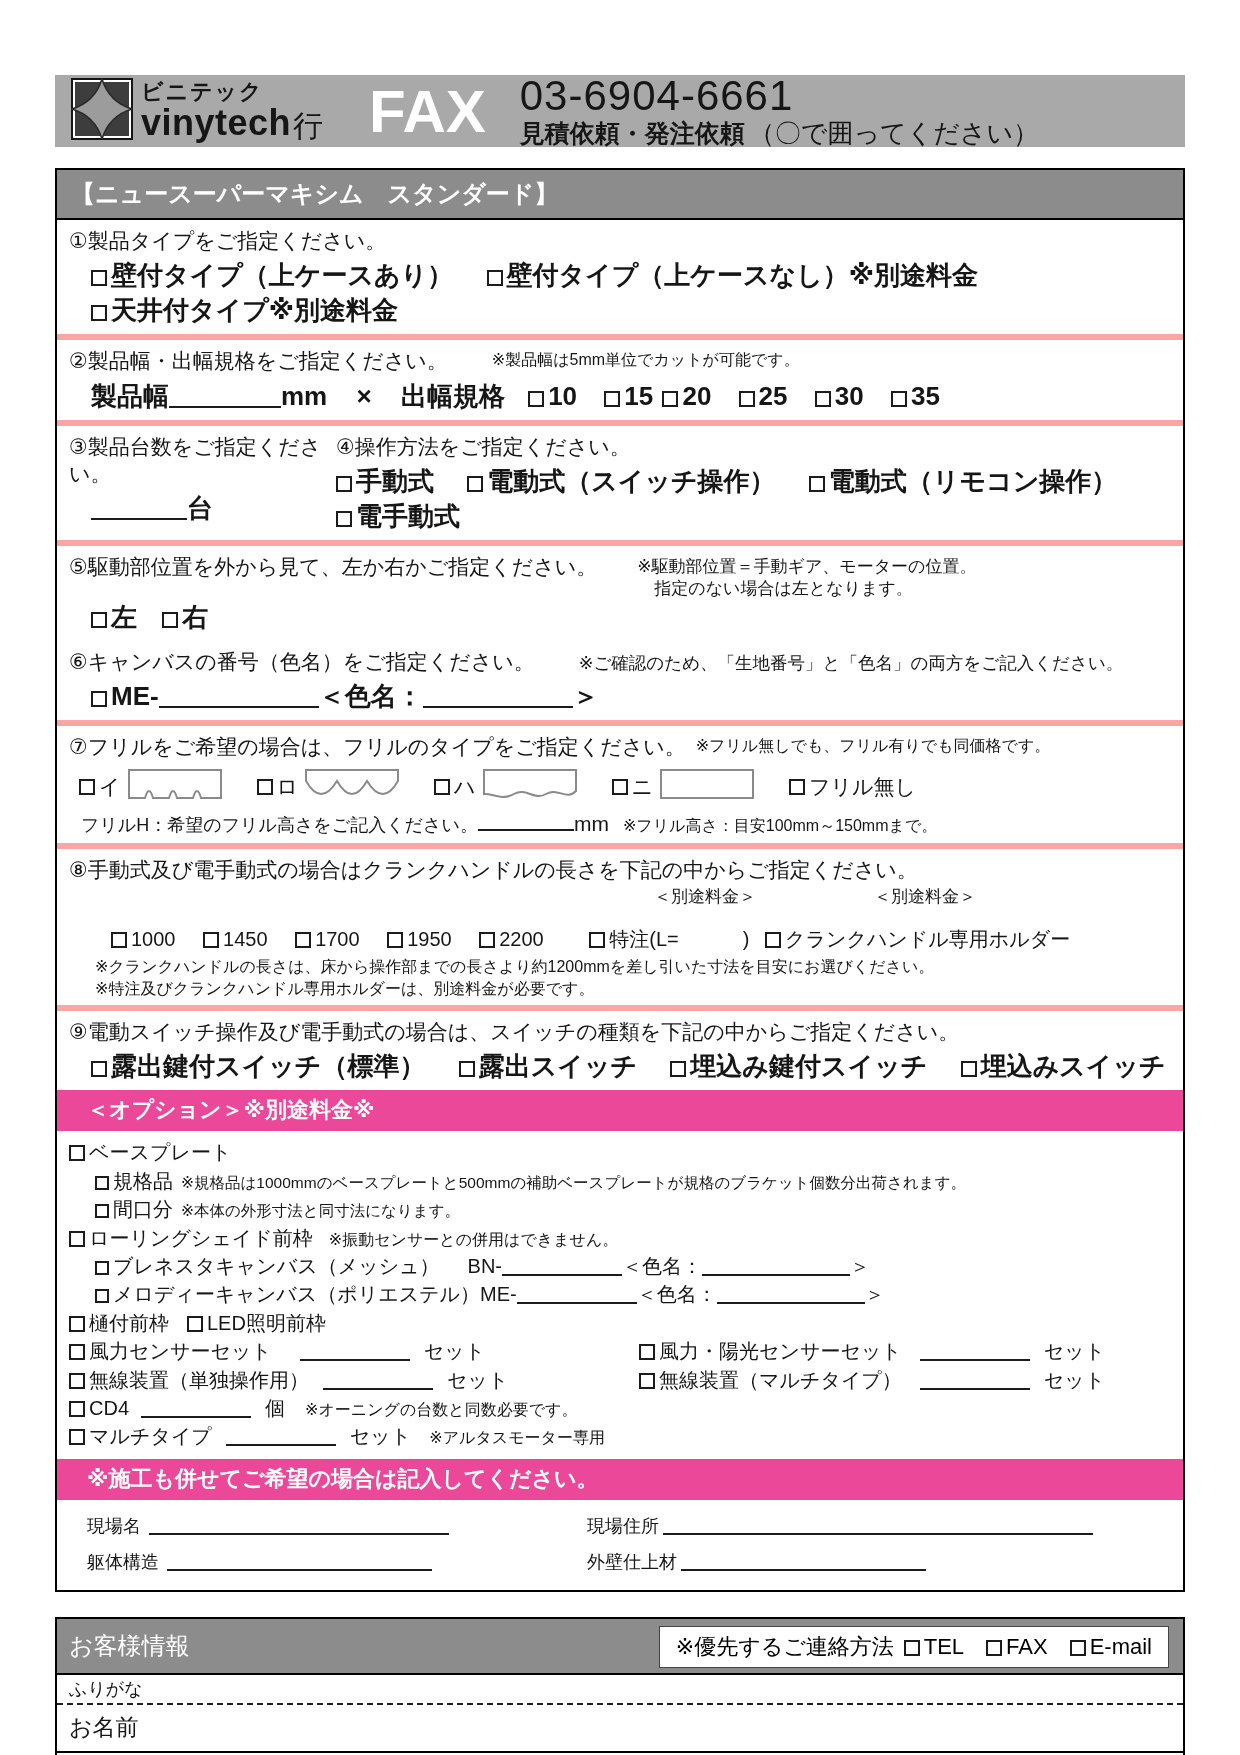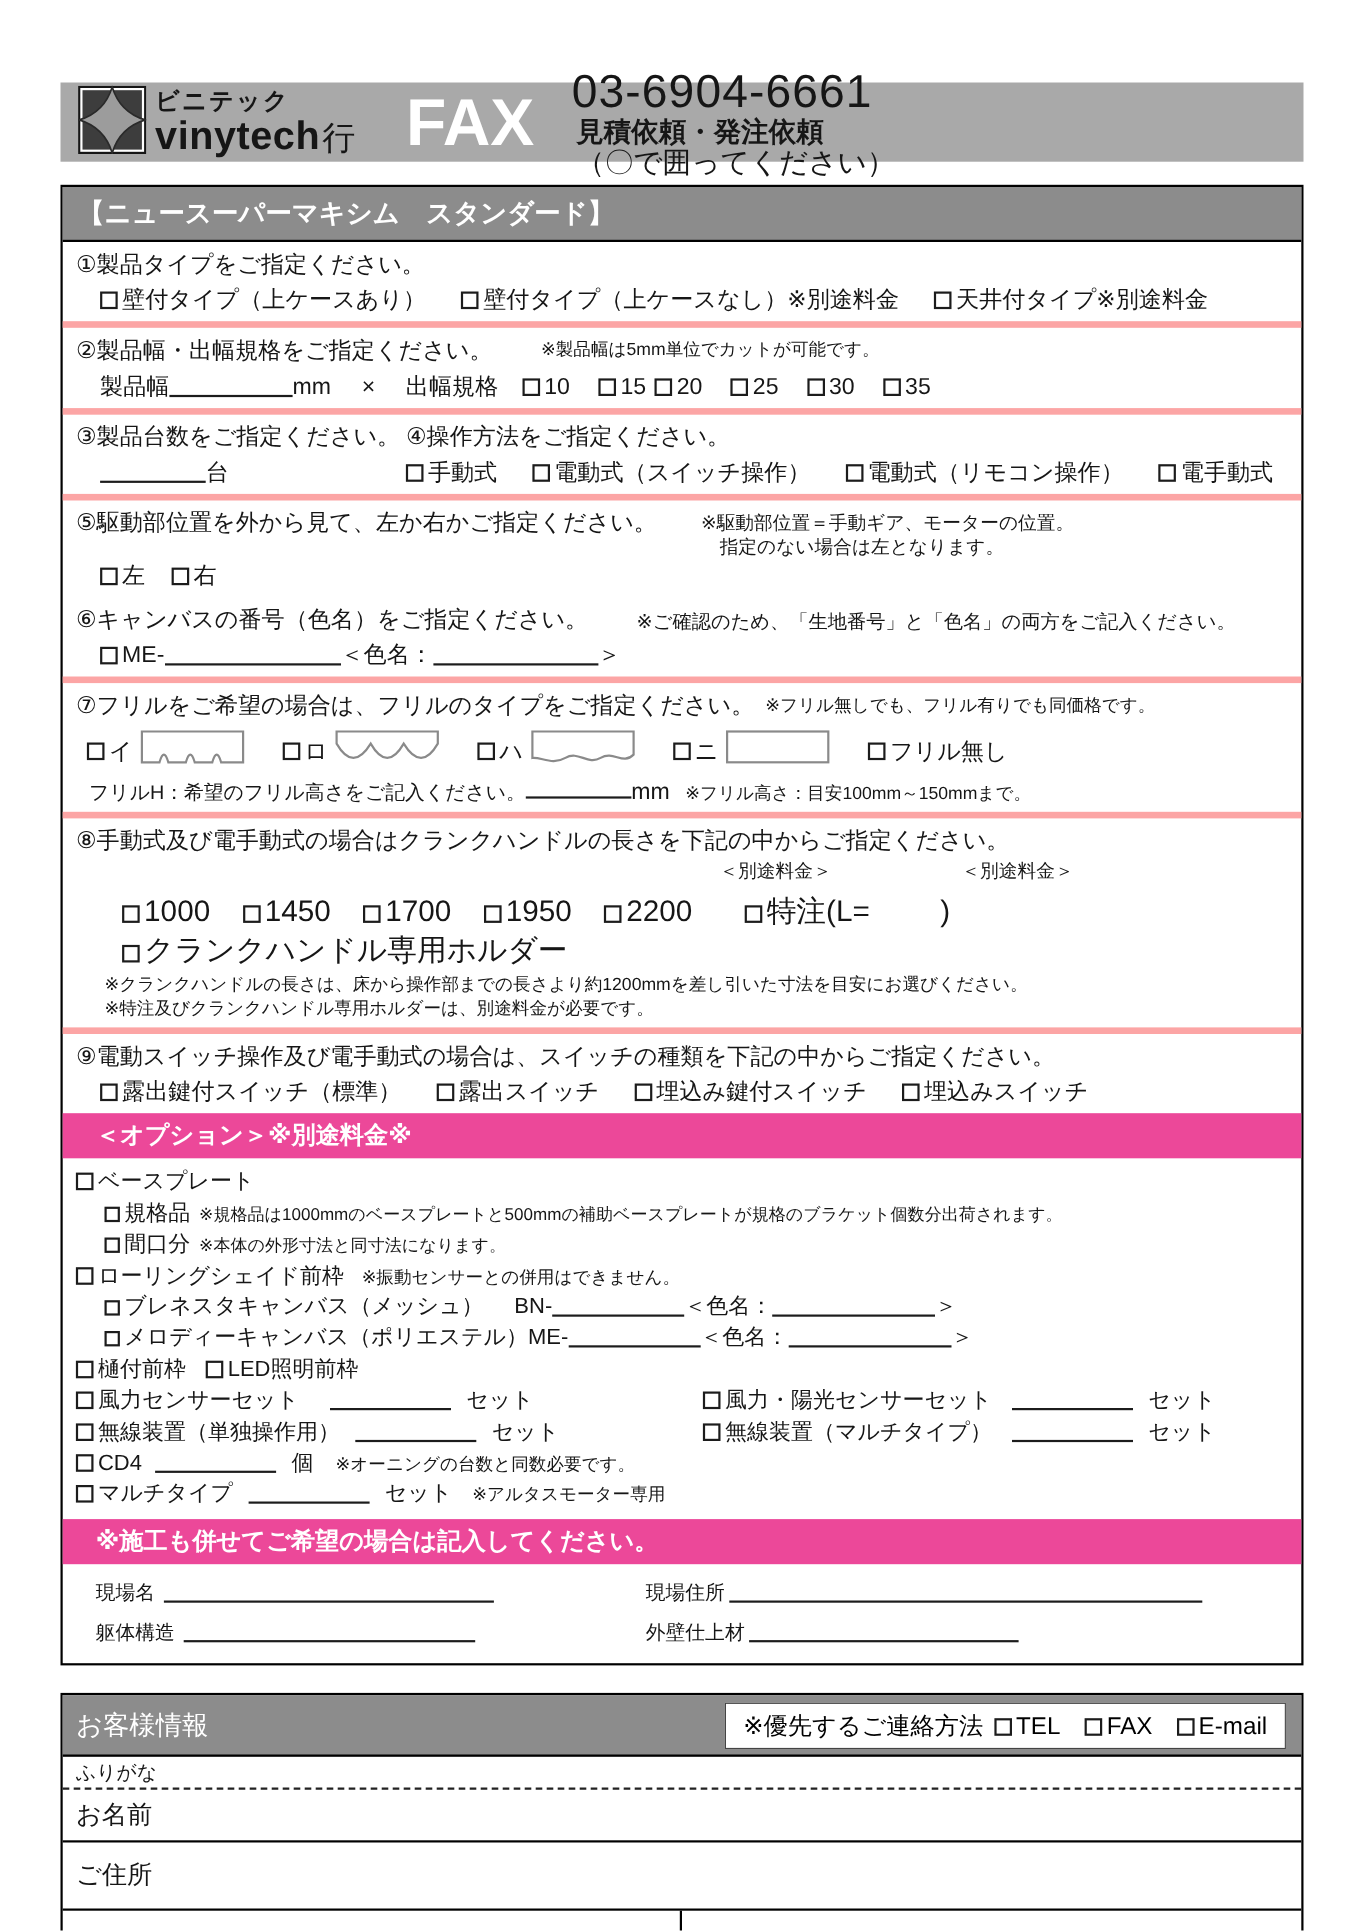--- a/index.html
+++ b/index.html
@@ -15,49 +15,49 @@
   .header { height:72px; background:#a9a9a9; display:flex; align-items:center; }
   .logo { display:flex; align-items:center; margin-left:16px; }
   .logo-text { margin-left:8px; line-height:1; }
   .logo-jp { font-size:22px; font-weight:bold; letter-spacing:2px; }
   .logo-en-row { display:flex; align-items:flex-end; margin-top:2px; }
   .logo-en { font-size:36px; font-weight:bold; letter-spacing:0.5px; }
   .logo-suffix { font-size:30px; margin-left:2px; }
   .fax-word { color:#fff; font-size:60px; font-weight:bold; letter-spacing:0px; margin-left:46px; }
   .head-right { margin-left:34px; line-height:1.05; }
   .phone { font-size:42px; letter-spacing:1px; }
-  .sub-row { display:flex; align-items:baseline; margin-top:2px;flex-direction:column; }
+  .sub-row { display:flex; align-items:baseline; margin-top:2px; }
   .subtitle { font-size:25px; font-weight:bold; }
   .subtitle-note { font-size:26px; margin-left:4px; }
 
   
   .form-box { border:2px solid #000; margin-top:21px; }
   .form-title { background:#8c8c8c; color:#fff; font-size:24px; font-weight:bold;
                 padding:8px 14px; border-bottom:2px solid #000; }
   .sec { padding:7px 12px 6px 12px; }
   .topline { border-top:6px solid #fca5a5; }
   .h { font-size:21px; line-height:1.3; }
   .note { font-size:16px; }
   .note-sm { font-size:15.5px; }
-  .rowline { margin-top:4px; margin-left:22px; font-size:21px; }
+  .rowline { margin-top:4px; margin-left:22px; font-size:26px;font-weight:bold; }
   .cb { display:inline-block; width:16px; height:16px; border:2px solid #1c1c1c;
         background:#fff; vertical-align:-2px; margin-right:4px; }
   .cb-sm { width:14px; height:14px; }
   .wline { display:inline-block; border-bottom:2px solid #1c1c1c; vertical-align:-3px; }
   .opt { margin-right:26px; white-space:nowrap; }
   .flexrow { display:flex; }
   .inline-note { margin-left:44px; align-self:flex-start; padding-top:3px; }
 
   .frill-row { display:flex; align-items:center; margin-top:6px; margin-left:10px; font-size:21px; }
   .frill-item { display:flex; align-items:center; margin-right:34px; }
   .frill-box { margin-left:6px; }
   .fr-h { margin-left:12px; font-size:18px; margin-top:4px; display:flex; align-items:baseline; }
 
   .surcharge-row { display:flex; font-size:17px; margin-left:585px; gap:118px; margin-top:2px; }
-  .crank-row { margin-top:7px; margin-left:22px; font-size:27px;padding-left:20px; }
+  .crank-row { margin-top:18px; margin-left:22px; font-size:20px;padding-left:20px; }
   .subnotes { margin-left:26px; margin-top:3px; line-height:1.35; }
 
   .black-bar { background:#ec4899; color:#fff; font-size:22px; font-weight:bold; padding:5px 0 6px 30px; }
 
   .opts { padding:7px 12px 8px 12px; font-size:20px; line-height:1.42; }
   .opts .sub { margin-left:26px; }
   .two-col { display:flex; }
   .two-col > div:first-child { width:570px; }
 
   .constr { padding:10px 12px 16px 30px; font-size:18px; }

